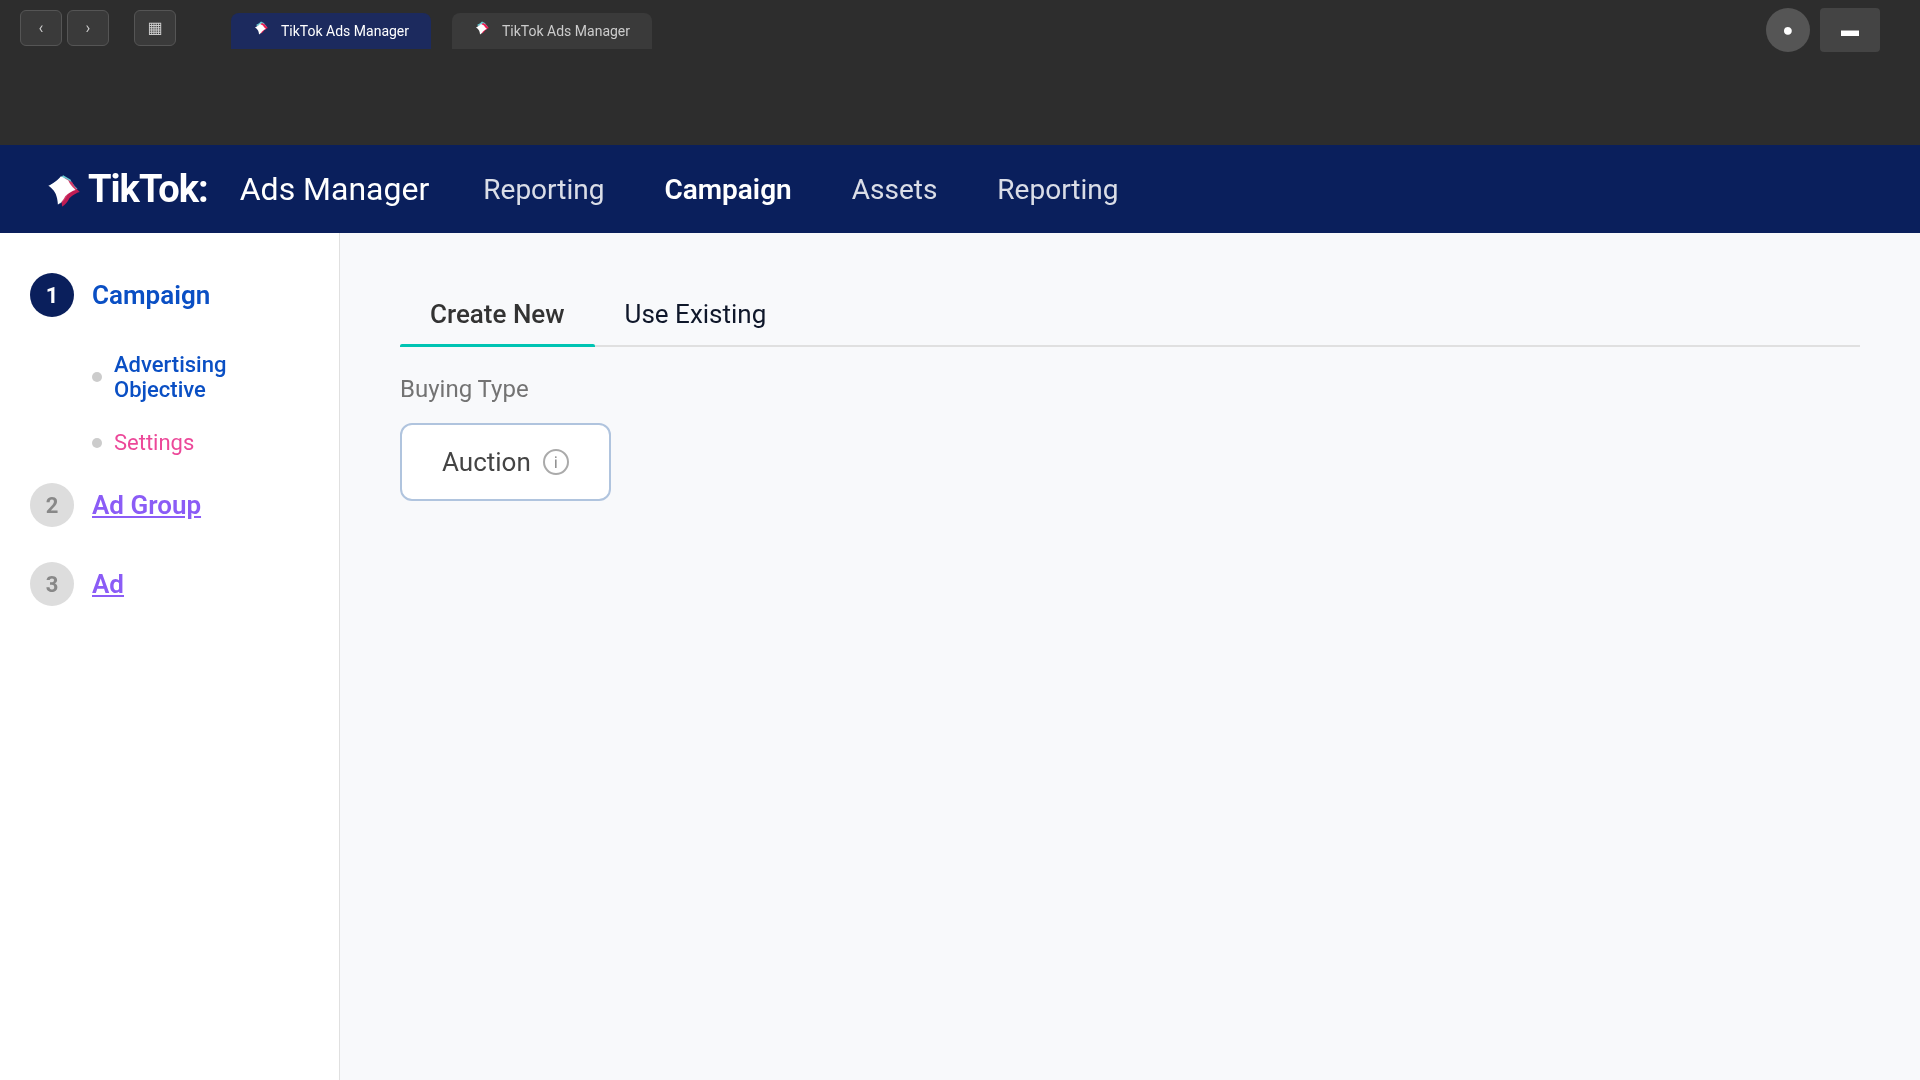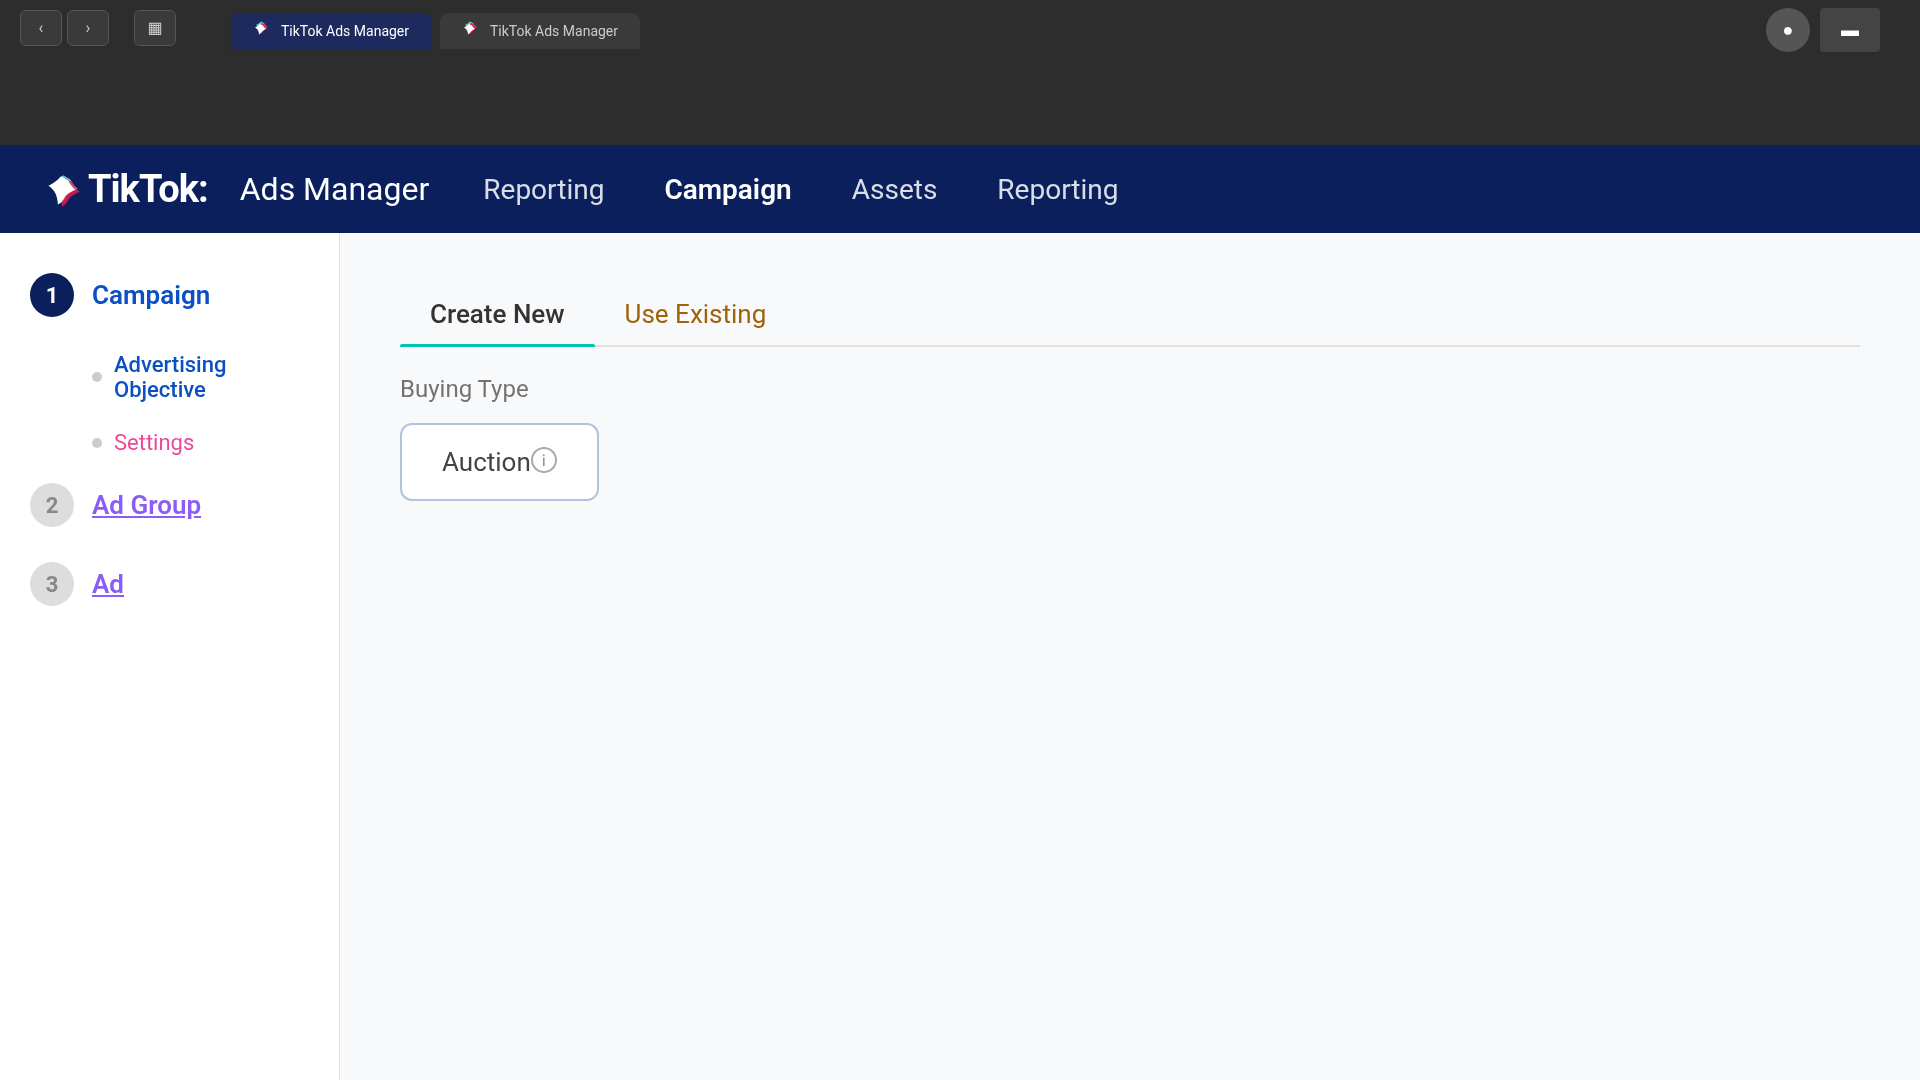--- a/index.html
+++ b/index.html
@@ -286,21 +286,21 @@
       display: flex;
       gap: 0;
       margin-bottom: 28px;
       border-bottom: 2px solid #e0e0e0;
     }
 
     .tab-option {
       font-size: 26px;
       padding: 16px 30px;
       cursor: pointer;
-      color: #a16207;
+      color: #0f172a;
       position: relative;
     }
 
     .tab-option.active {
       color: #333;
       font-weight: 500;
     }
 
     .tab-option.active::after {
       content: '';
@@ -316,21 +316,22 @@
     
     .section-label {
       font-size: 24px;
       color: #737373;
       margin-bottom: 20px;
       font-weight: 400;
     }
 
     .auction-button {
       display: inline-flex;
-      align-items: flex-start;
+      align-items: center;
+      gap: 12px;
       padding: 22px 40px;
       border: 2px solid #b0c4de;
       border-radius: 12px;
       background: white;
       font-size: 26px;
       color: #444;
       cursor: pointer;
     }
 
     .info-icon {
@@ -349,21 +350,21 @@
 <body>
 
 <div class="browser-chrome">
   <div class="browser-toolbar">
     <div class="nav-buttons">
       <div class="nav-btn">‹</div>
       <div class="nav-btn">›</div>
     </div>
     <div class="sidebar-toggle">▦</div>
 
-    <div class="tab-bar" style="margin-left: 20px; display: flex; align-items: flex-end; gap: 4px;">
+    <div class="tab-bar" style="margin-left: 20px; display: flex; align-items: flex-end; gap: 16px;">
       <div class="tab active">
         <span>
           <svg width="20" height="20" viewBox="0 0 40 40" fill="none">
             <path d="M20 5 C20 5 15 10 10 12 C10 12 14 14 16 18 C16 18 18 22 18 26 C18 26 22 24 24 20 C24 20 28 16 32 15 C32 15 28 12 26 8 Z" fill="#69C9D0"></path>
             <path d="M22 8 C22 8 17 13 12 15 C12 15 16 17 18 21 C18 21 20 25 20 29 C20 29 24 27 26 23 C26 23 30 19 34 18 C34 18 30 15 28 11 Z" fill="#EE1D52"></path>
             <path d="M18 10 C18 10 13 15 8 17 C8 17 12 19 14 23 C14 23 16 27 16 31 C16 31 20 29 22 25 C22 25 26 21 30 20 C30 20 26 17 24 13 Z" fill="white"></path>
           </svg>
         </span>
         <span>TikTok Ads Manager</span>
       </div>

